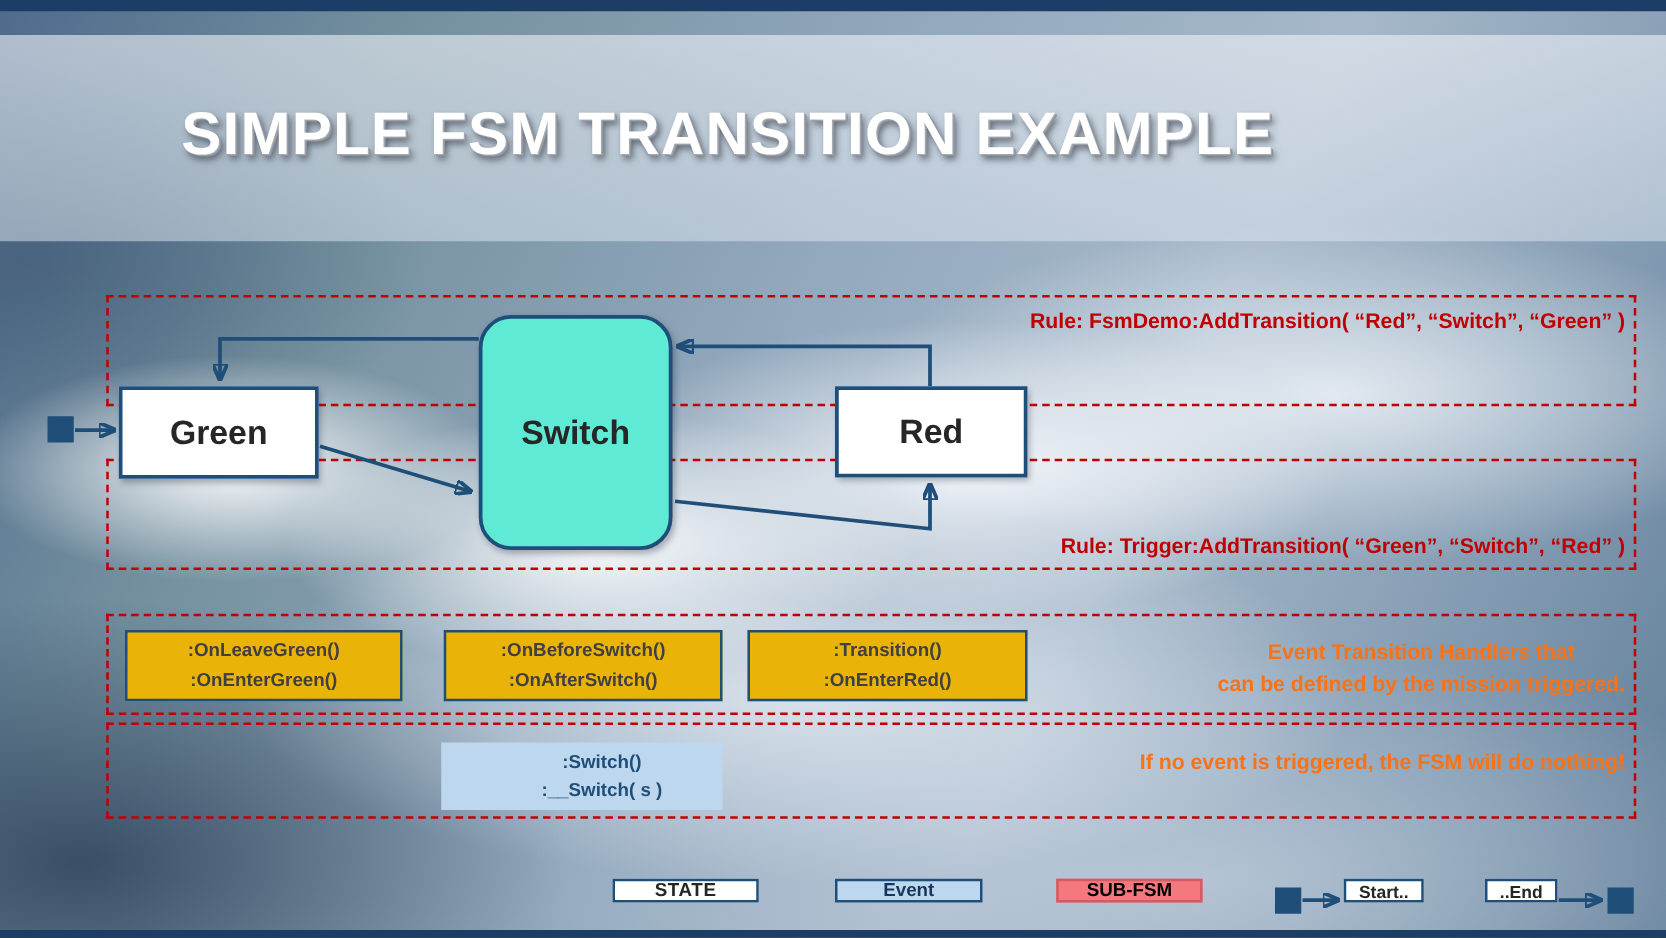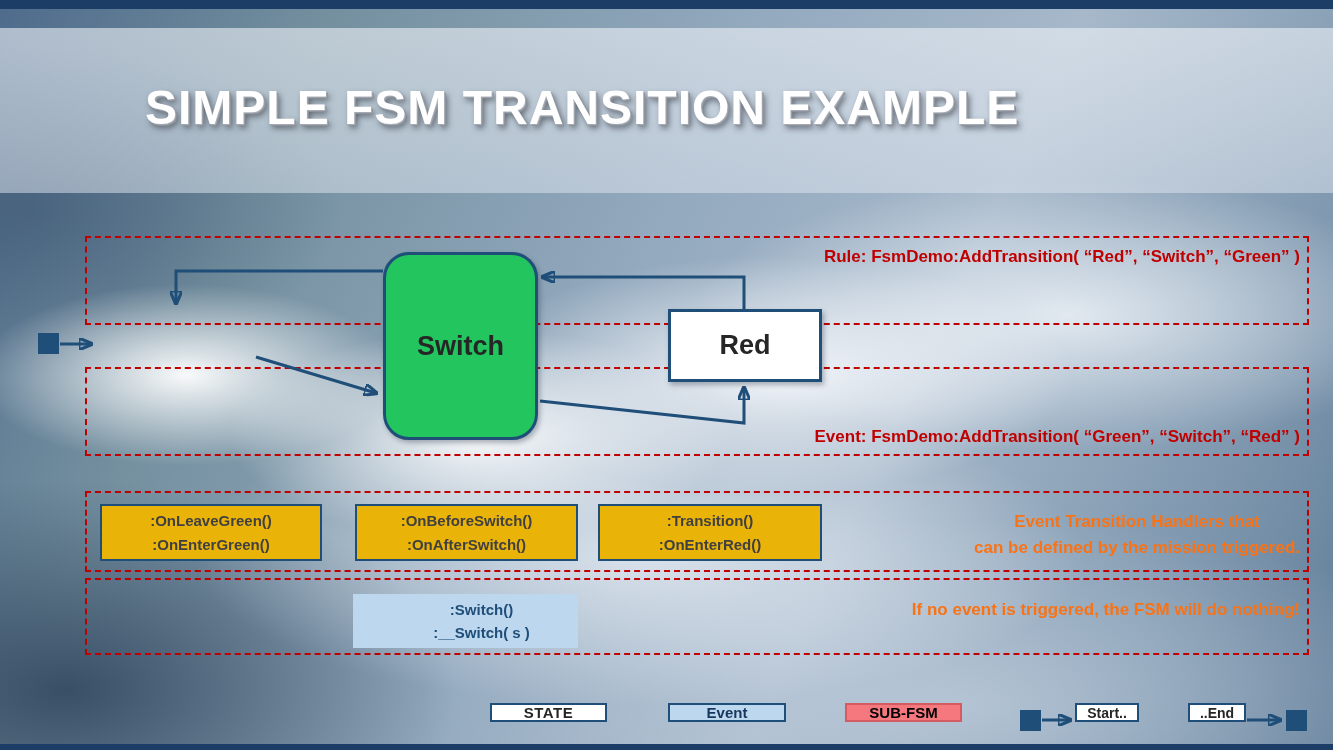--- a/index.html
+++ b/index.html
@@ -60,21 +60,21 @@
 
   
   .state-box {
     position:absolute; z-index:4; display:flex; align-items:center; justify-content:center;
     background:#ffffff; border:3px solid #1F4E79;
     font-size:27px; font-weight:bold; color:#262626;
     box-shadow:2px 3px 5px rgba(35,45,65,0.35);
   }
   .state-green  { left:95px;  top:309px; width:160px; height:74px; }
   .state-red    { left:668px; top:309px; width:154px; height:73px; }
-  .state-switch { left:383px; top:252px; width:155px; height:188px; border-radius:26px; background:#22c55e; }
+  .state-switch { left:383px; top:252px; width:155px; height:188px; border-radius:26px; background:#5eead4; }
 
   
   .handler-box {
     position:absolute; z-index:4; display:flex; flex-direction:column;
     align-items:center; justify-content:center;
     background:#eab308; border:2px solid #1F4E79;
     font-size:15px; font-weight:bold; color:#404040; line-height:24px;
   }
   .hb-green  { left:100px; top:504px; width:222px; height:57px; }
   .hb-switch { left:355px; top:504px; width:223px; height:57px; }
@@ -115,39 +115,42 @@
   <div class="bg"></div>
   <div class="bar bar-top"></div>
   <div class="bar bar-bottom"></div>
 
   <div class="title-band"></div>
   <h1 class="title">SIMPLE FSM TRANSITION EXAMPLE</h1>
 
   <div class="dashed r-rule-top"></div>
   <div class="dashed r-rule-bottom"></div>
   <div class="rule-text rule-text-top">Rule: FsmDemo:AddTransition( “Red”, “Switch”, “Green” )</div>
-  <div class="rule-text rule-text-bottom">Event: FsmDemo:AddTransition( “Green”, “Switch”, “Red” )</div>
+  <div class="rule-text rule-text-bottom">Rule: Trigger:AddTransition( “Green”, “Switch”, “Red” )</div>
 
   <svg class="arrows" width="1333" height="750" viewBox="0 0 1333 750">
     <defs>
       <marker id="ah" markerUnits="userSpaceOnUse" markerWidth="14" markerHeight="12" refX="12" refY="6" orient="auto">
         <path d="M0,0 L14,6 L0,12 Z" fill="#1F4E79" stroke="none"></path>
       </marker>
     </defs>
     <path d="M744,309 L744,277 L543,277" marker-end="url(#ah)"></path>
     <path d="M383,271 L176,271 L176,303" marker-end="url(#ah)"></path>
     <path d="M256,357 L376,393" marker-end="url(#ah)"></path>
     <path d="M540,401 L744,423 L744,388" marker-end="url(#ah)"></path>
     <path d="M60,344 L91,344" marker-end="url(#ah)"></path>
     <path d="M1042,720 L1070,720" marker-end="url(#ah)"></path>
     <path d="M1247,720 L1280,720" marker-end="url(#ah)"></path>
   </svg>
 
   <div class="mini-square sq-main"></div>
 
+  <div class="state-box state-green">
+    <span>Green</span>
+  </div>
   <div class="state-box state-switch">
     <span>Switch</span>
   </div>
   <div class="state-box state-red">
     <span>Red</span>
   </div>
 
   <div class="dashed r-handlers"></div>
   <div class="handler-box hb-green">
     <div>:OnLeaveGreen()</div>

